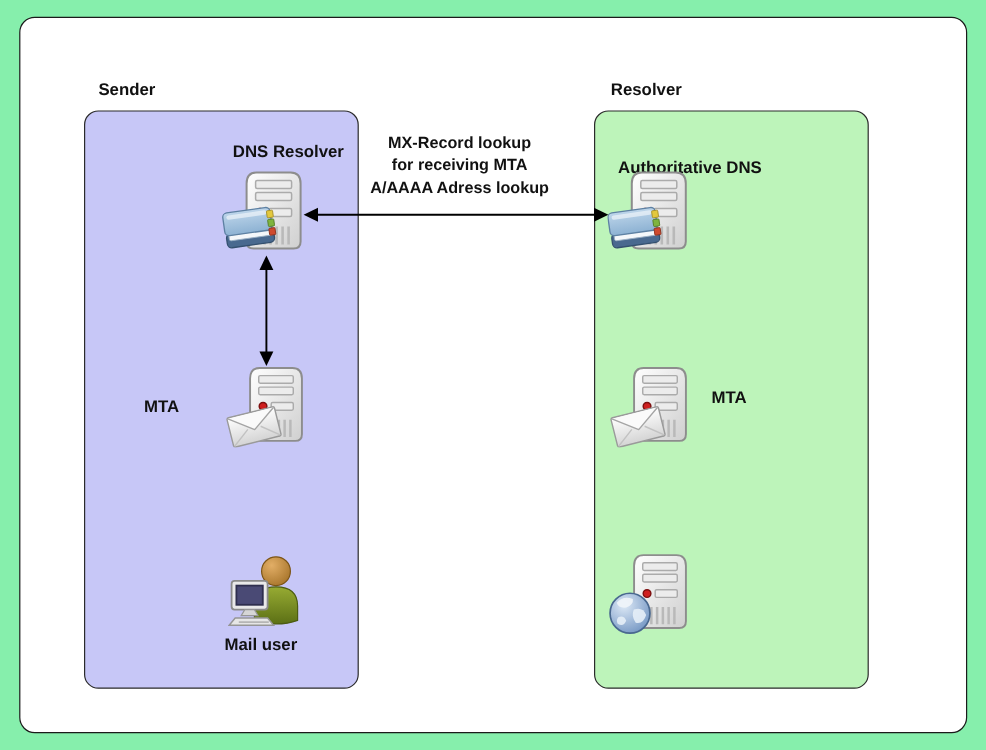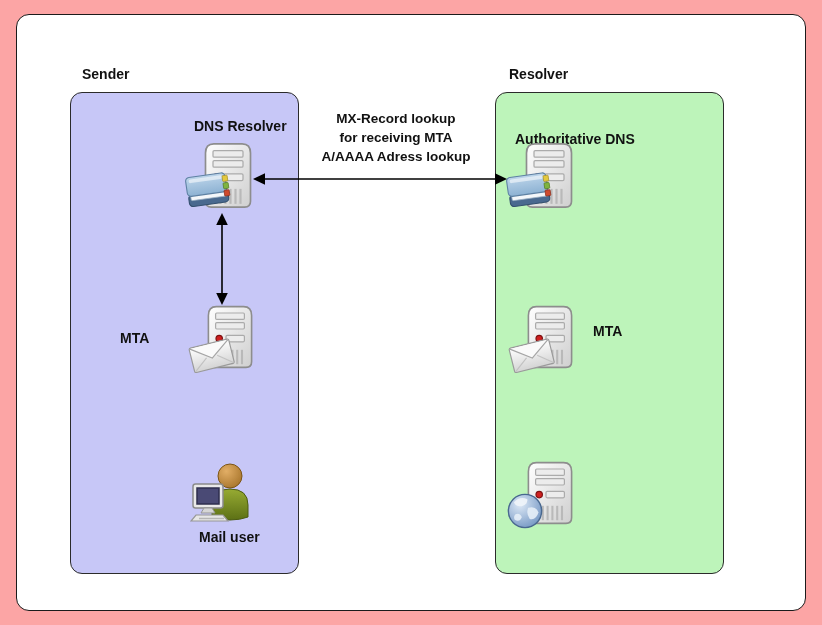--- a/index.html
+++ b/index.html
@@ -1,29 +1,29 @@
 <!DOCTYPE html>
 <html><head>
 <meta charset="utf-8">
 <style>
   html,body{margin:0;padding:0;background:#ffffff;}
   .canvas{
-    position:relative;width:822px;height:625px;background:#fca5a5;
+    position:relative;width:822px;height:625px;background:#86efac;
     font-family:"Liberation Sans",sans-serif;color:#111111;overflow:hidden;
   }
   .frame{
     position:absolute;left:16px;top:14px;width:788px;height:595px;
     border:1.5px solid #1b1b1b;border-radius:13px;background:#ffffff;
   }
   .zone{position:absolute;top:92px;width:227px;height:480px;border:1px solid #2b2b2b;border-radius:12px;}
   .zone-sender{left:70px;background:#c7c7f7;}
   .zone-receiver{left:495px;background:#bdf4ba;}
   .lbl{position:absolute;font-weight:bold;font-size:14px;line-height:15px;white-space:nowrap;color:#111;}
   .annotation{
-    position:absolute;left:296px;top:109px;width:200px;text-align:center;
+    position:absolute;left:283px;top:109px;width:200px;text-align:center;
     font-weight:bold;font-size:13.5px;line-height:19px;color:#111;
   }
   .weblabel{
     position:absolute;left:570px;top:481px;width:125px;text-align:center;
     font-weight:bold;font-size:15px;line-height:21px;color:#111;
   }
   .icon{position:absolute;}
   .arrows{position:absolute;left:0;top:0;width:822px;height:625px;pointer-events:none;}
 </style>
 </head>
@@ -117,21 +117,21 @@
   <div class="lbl" style="left:82px;top:67px;">Sender</div>
   <div class="lbl" style="left:509px;top:67px;">Resolver</div>
 
   <div class="zone zone-sender"></div>
   <div class="zone zone-receiver"></div>
 
   <div class="lbl" style="left:194px;top:119px;">DNS Resolver</div>
   <div class="lbl" style="left:515px;top:132px;">Authoritative DNS</div>
   <div class="lbl" style="left:120px;top:331px;">MTA</div>
   <div class="lbl" style="left:593px;top:324px;">MTA</div>
-  <div class="lbl" style="left:199px;top:530px;">Mail user</div>
+  <div class="lbl" style="left:187px;top:530px;">Mail user</div>
 
 
   <div class="annotation">
     <div>MX-Record lookup</div>
     <div>for receiving MTA</div>
     <div>A/AAAA Adress lookup</div>
   </div>
 
   <svg class="icon" style="left:185px;top:142px;" width="68" height="74" viewBox="0 0 68 74">
     <use href="#sym-server" x="18" y="0" width="50" height="67"></use>

